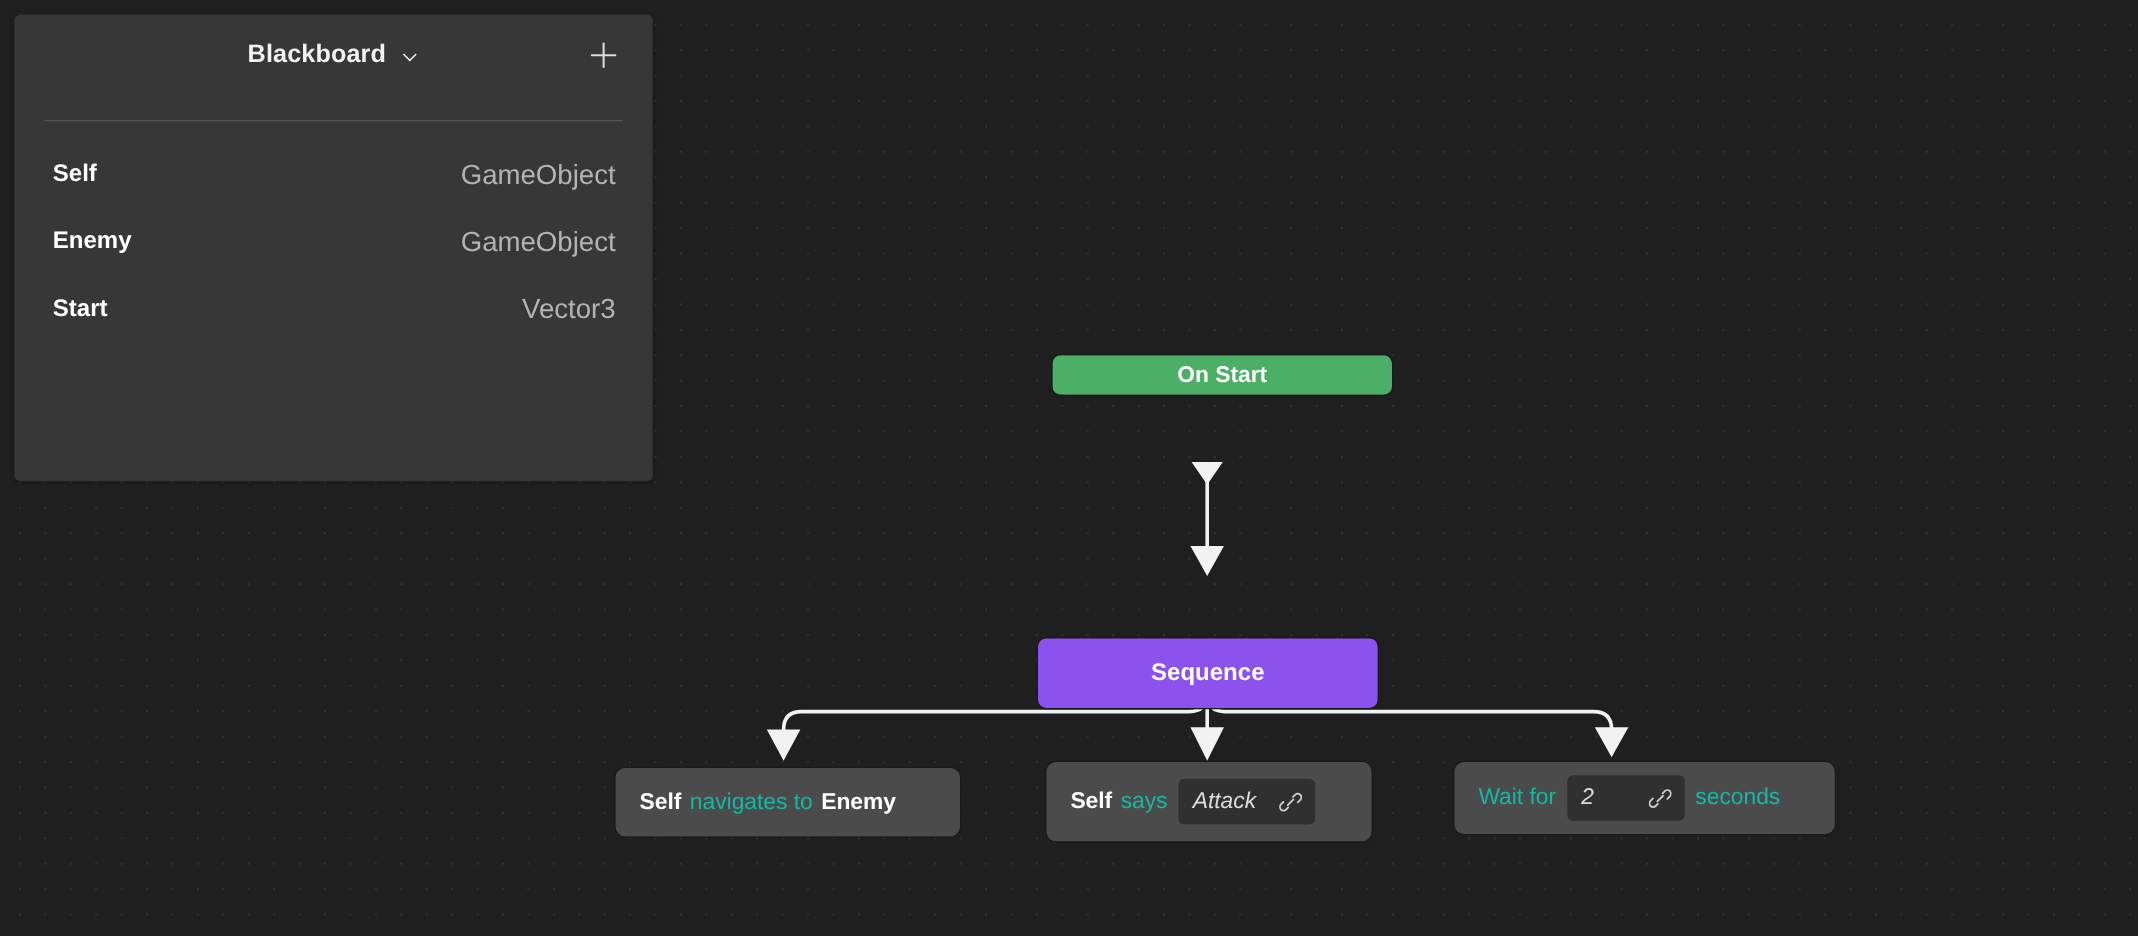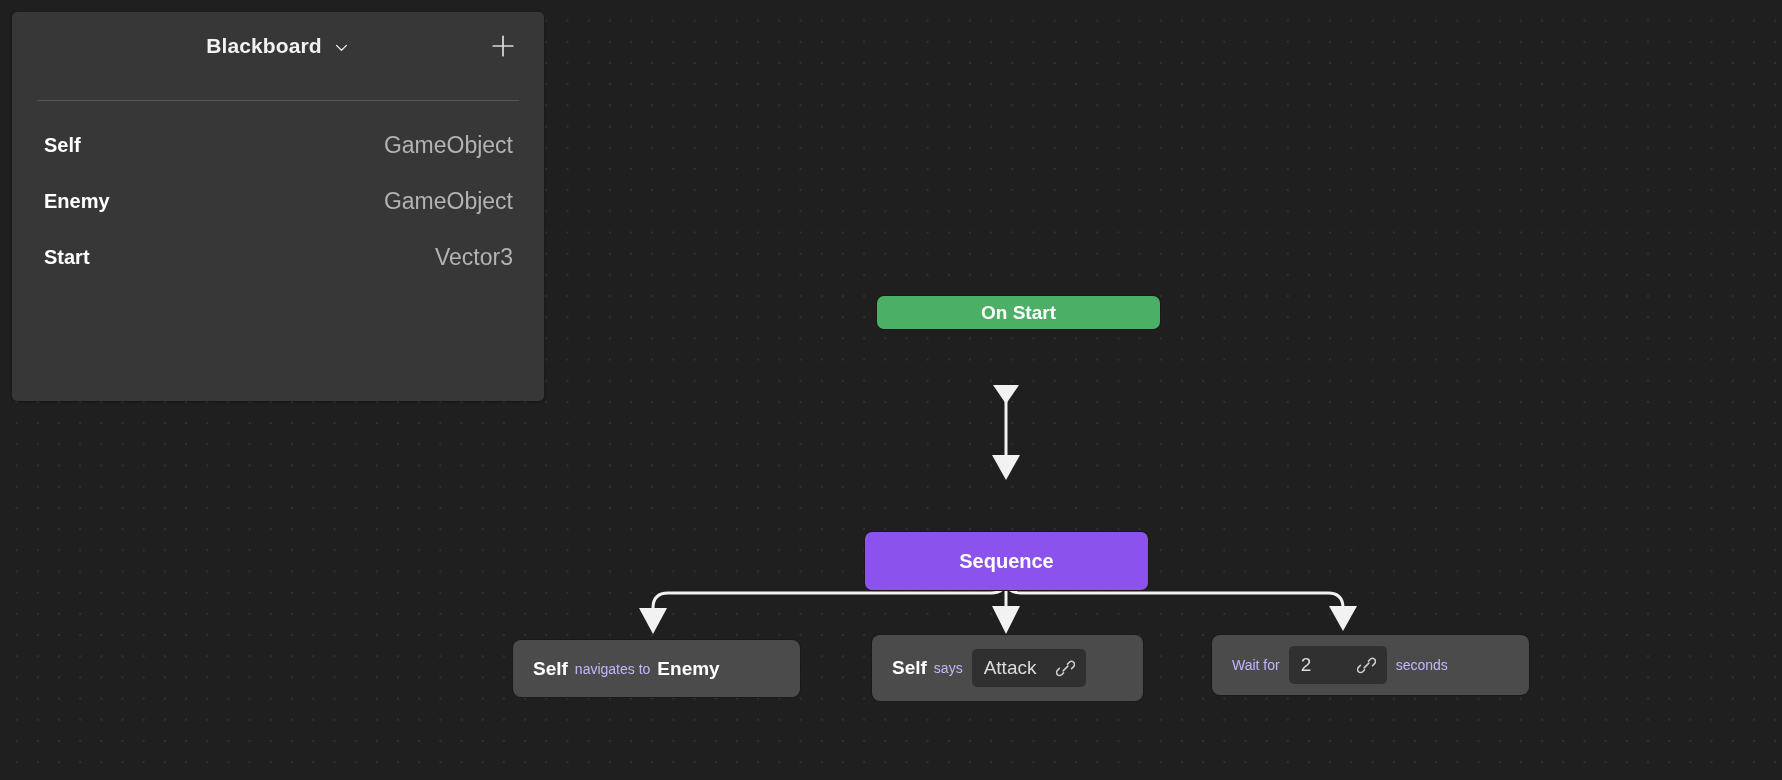--- a/index.html
+++ b/index.html
@@ -175,40 +175,41 @@
   #node-nav  { left: 513px;  top: 640px; width: 287px; height: 57px; }
   #node-says { left: 872px;  top: 635px; width: 271px; height: 66px; }
   #node-wait { left: 1212px; top: 635px; width: 317px; height: 60px; }
 
   .tok-bold {
     font-size: 19px;
     font-weight: bold;
     color: #ffffff;
   }
   .tok-dim {
-    font-size: 14px;
-    color: #c4b5fd;
+    font-size: 19px;
+    color: #14b8a6;
   }
   .gap { width: 7px; display: inline-block; }
 
   .field {
     display: flex;
     align-items: center;
     justify-content: space-between;
     background: #303030;
     border-radius: 5px;
     height: 38px;
     padding: 0 11px 0 12px;
     cursor: text;
   }
   #field-attack { width: 114px; margin-left: 9px; }
   #field-secs   { width: 98px; margin: 0 9px; }
   .field-val {
     font-size: 19px;
     color: #dcdcdc;
+    font-style: italic;
   }
   .link-ic { width: 19px; height: 19px; display:block; }
 
   
   #wires {
     position: absolute;
     left: 0; top: 0;
     width: 1782px; height: 780px;
     pointer-events: none;
   }

